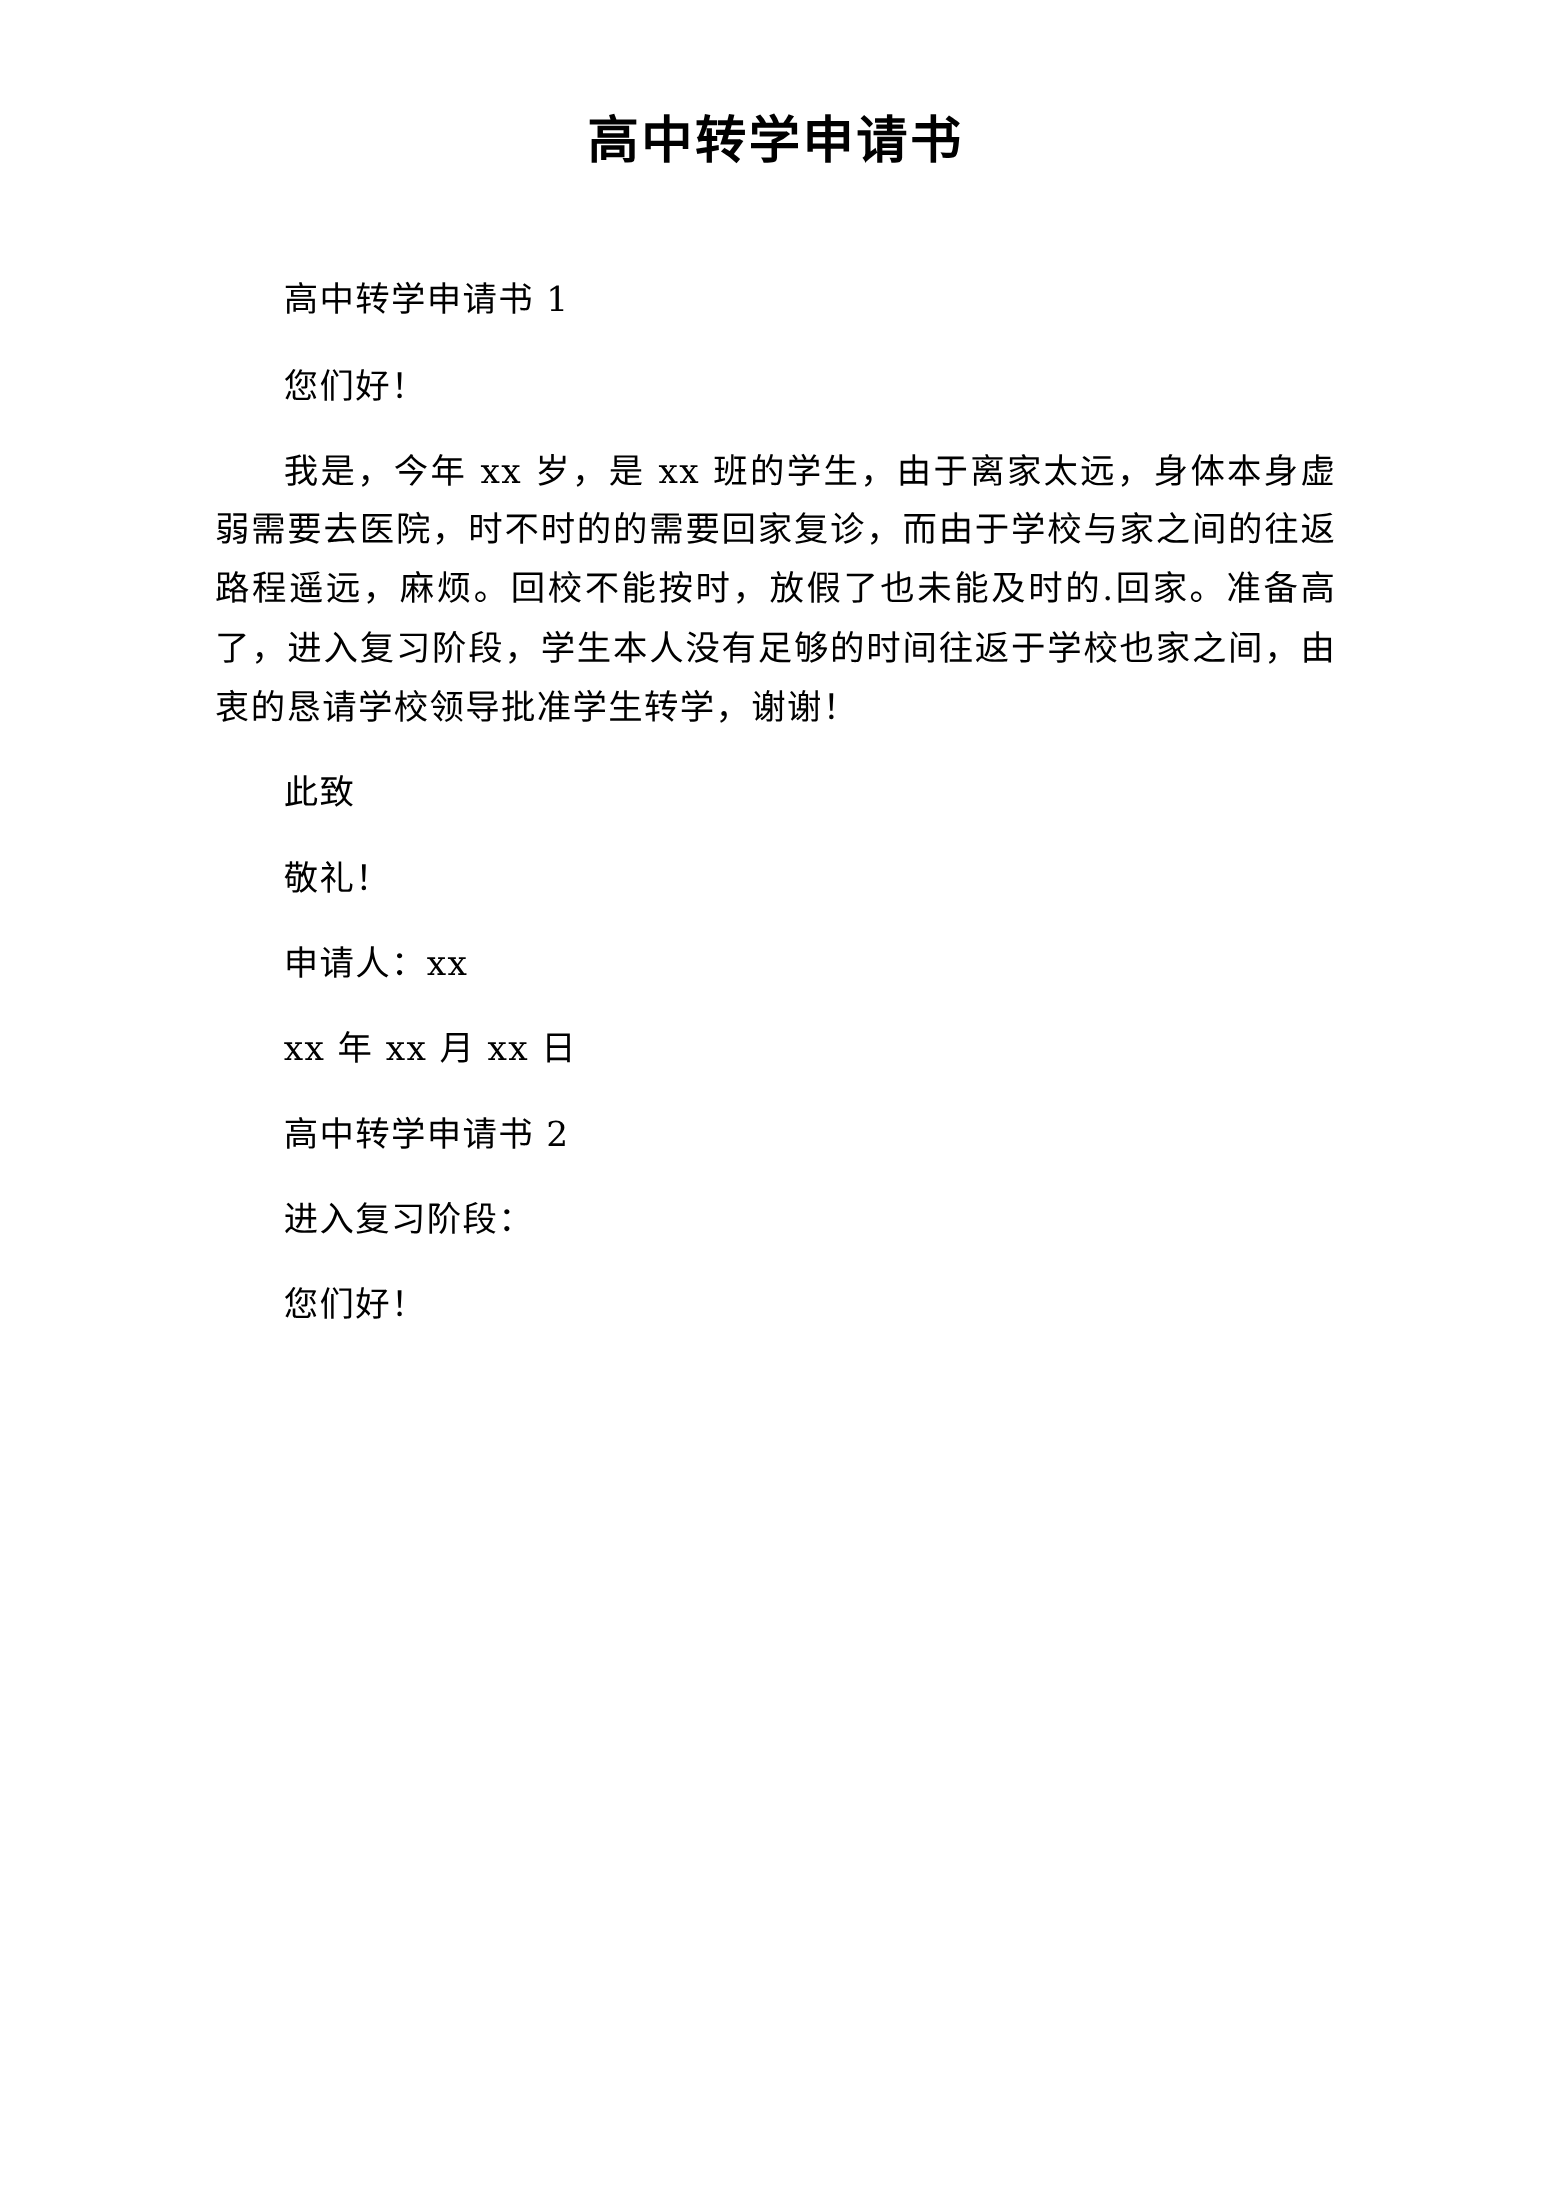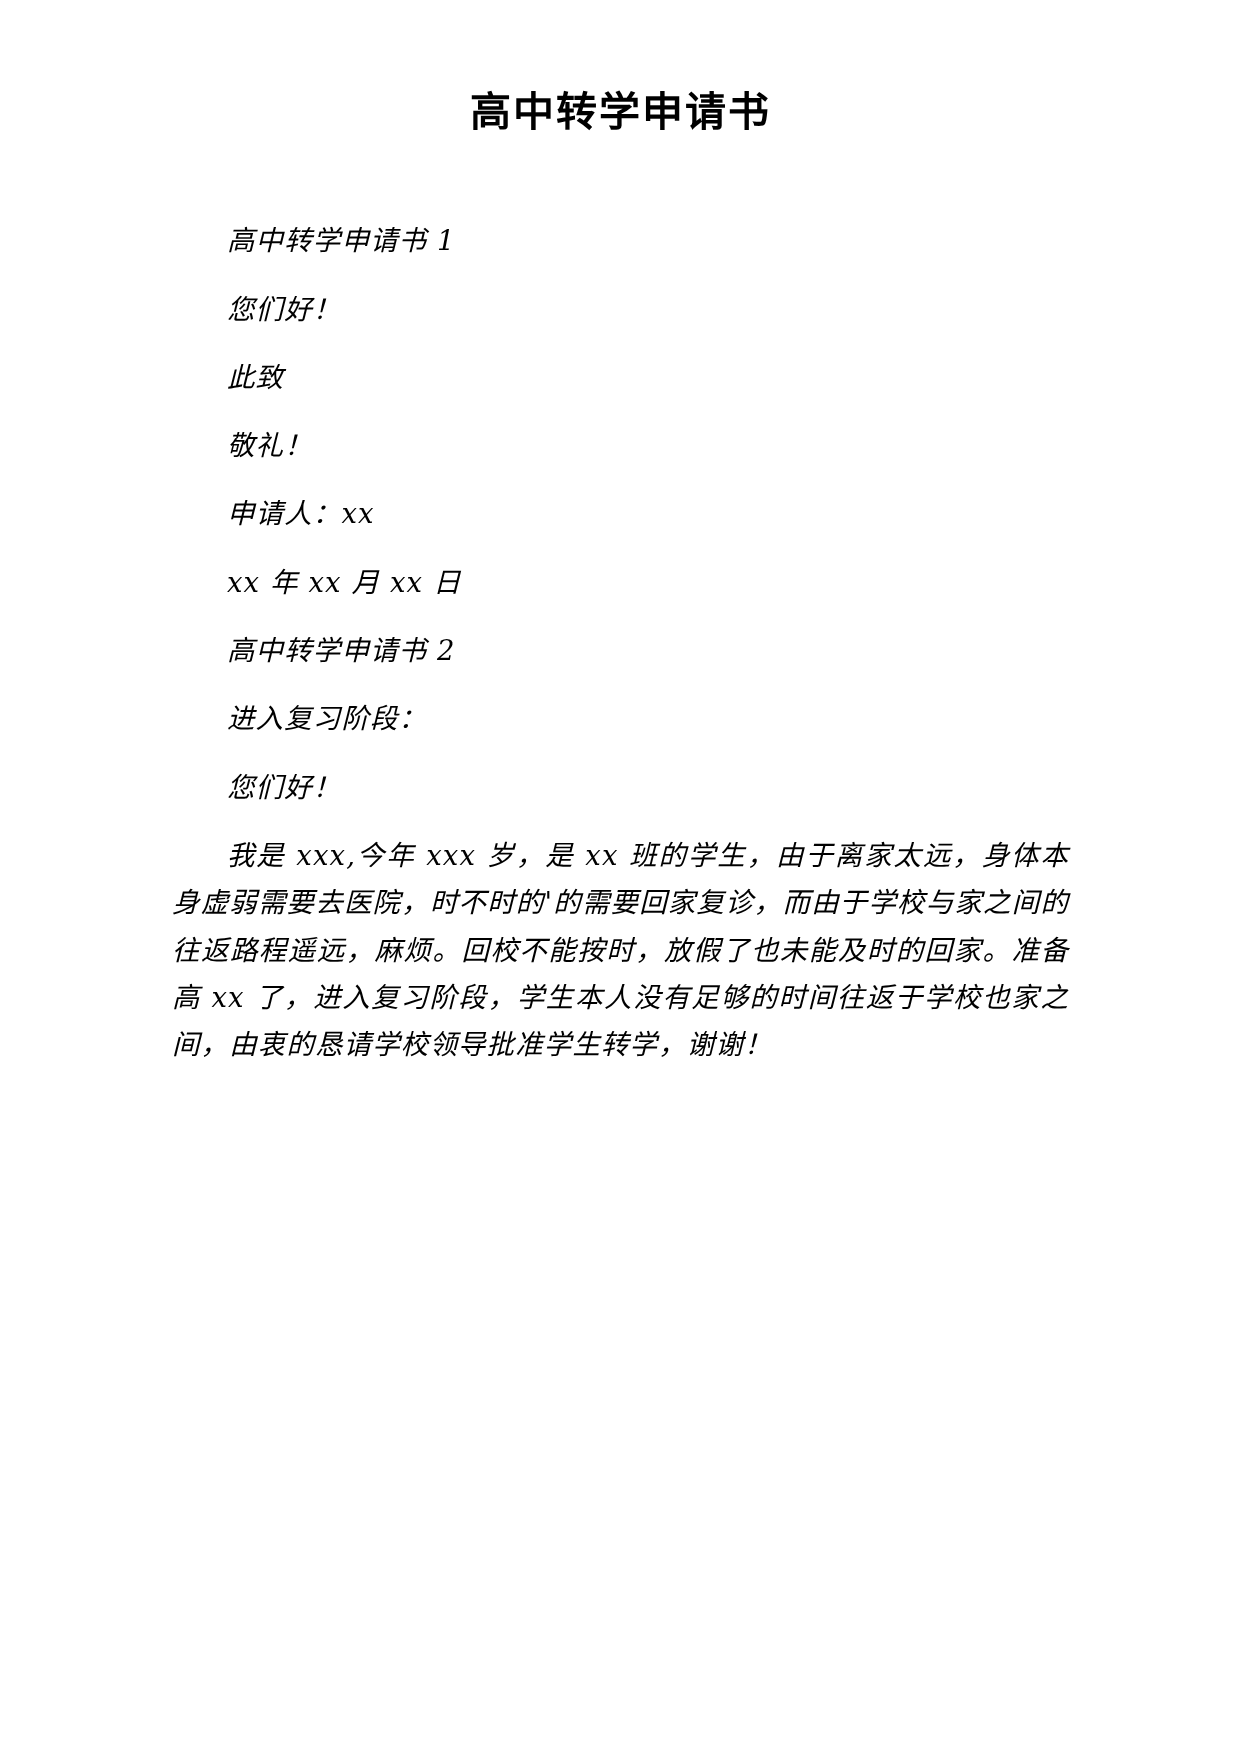--- a/index.html
+++ b/index.html
@@ -30,39 +30,38 @@
     margin: 22px 0 78px 0;
     line-height: 1.3;
   }
   .body-text p {
     margin: 0 0 21px 0;
     font-size: 27.5px;
     line-height: 1.72;
     letter-spacing: 1.1px;
     text-align: justify;
     text-justify: inter-ideograph;
-    font-style: italic;
   }
   .indent {
     text-indent: 2em;
   }
 </style>
 </head>
 <body>
 
 <div class="page">
 
   <h1 class="doc-title">高中转学申请书</h1>
 
   <div class="body-text">
     <p class="indent">高中转学申请书 1</p>
     <p class="indent">您们好！</p>
+    <p class="indent">我是，今年 xx 岁，是 xx 班的学生，由于离家太远，身体本身虚弱需要去医院，时不时的的需要回家复诊，而由于学校与家之间的往返路程遥远，麻烦。回校不能按时，放假了也未能及时的.回家。准备高了，进入复习阶段，学生本人没有足够的时间往返于学校也家之间，由衷的恳请学校领导批准学生转学，谢谢！</p>
     <p class="indent">此致</p>
     <p class="indent">敬礼！</p>
     <p class="indent">申请人：xx</p>
     <p class="indent">xx 年 xx 月 xx 日</p>
     <p class="indent">高中转学申请书 2</p>
     <p class="indent">进入复习阶段：</p>
     <p class="indent">您们好！</p>
-    <p class="indent">我是 xxx,今年 xxx 岁，是 xx 班的学生，由于离家太远，身体本身虚弱需要去医院，时不时的'的需要回家复诊，而由于学校与家之间的往返路程遥远，麻烦。回校不能按时，放假了也未能及时的回家。准备高 xx 了，进入复习阶段，学生本人没有足够的时间往返于学校也家之间，由衷的恳请学校领导批准学生转学，谢谢！</p>
   </div>
 
 </div>
 
 </body></html>

